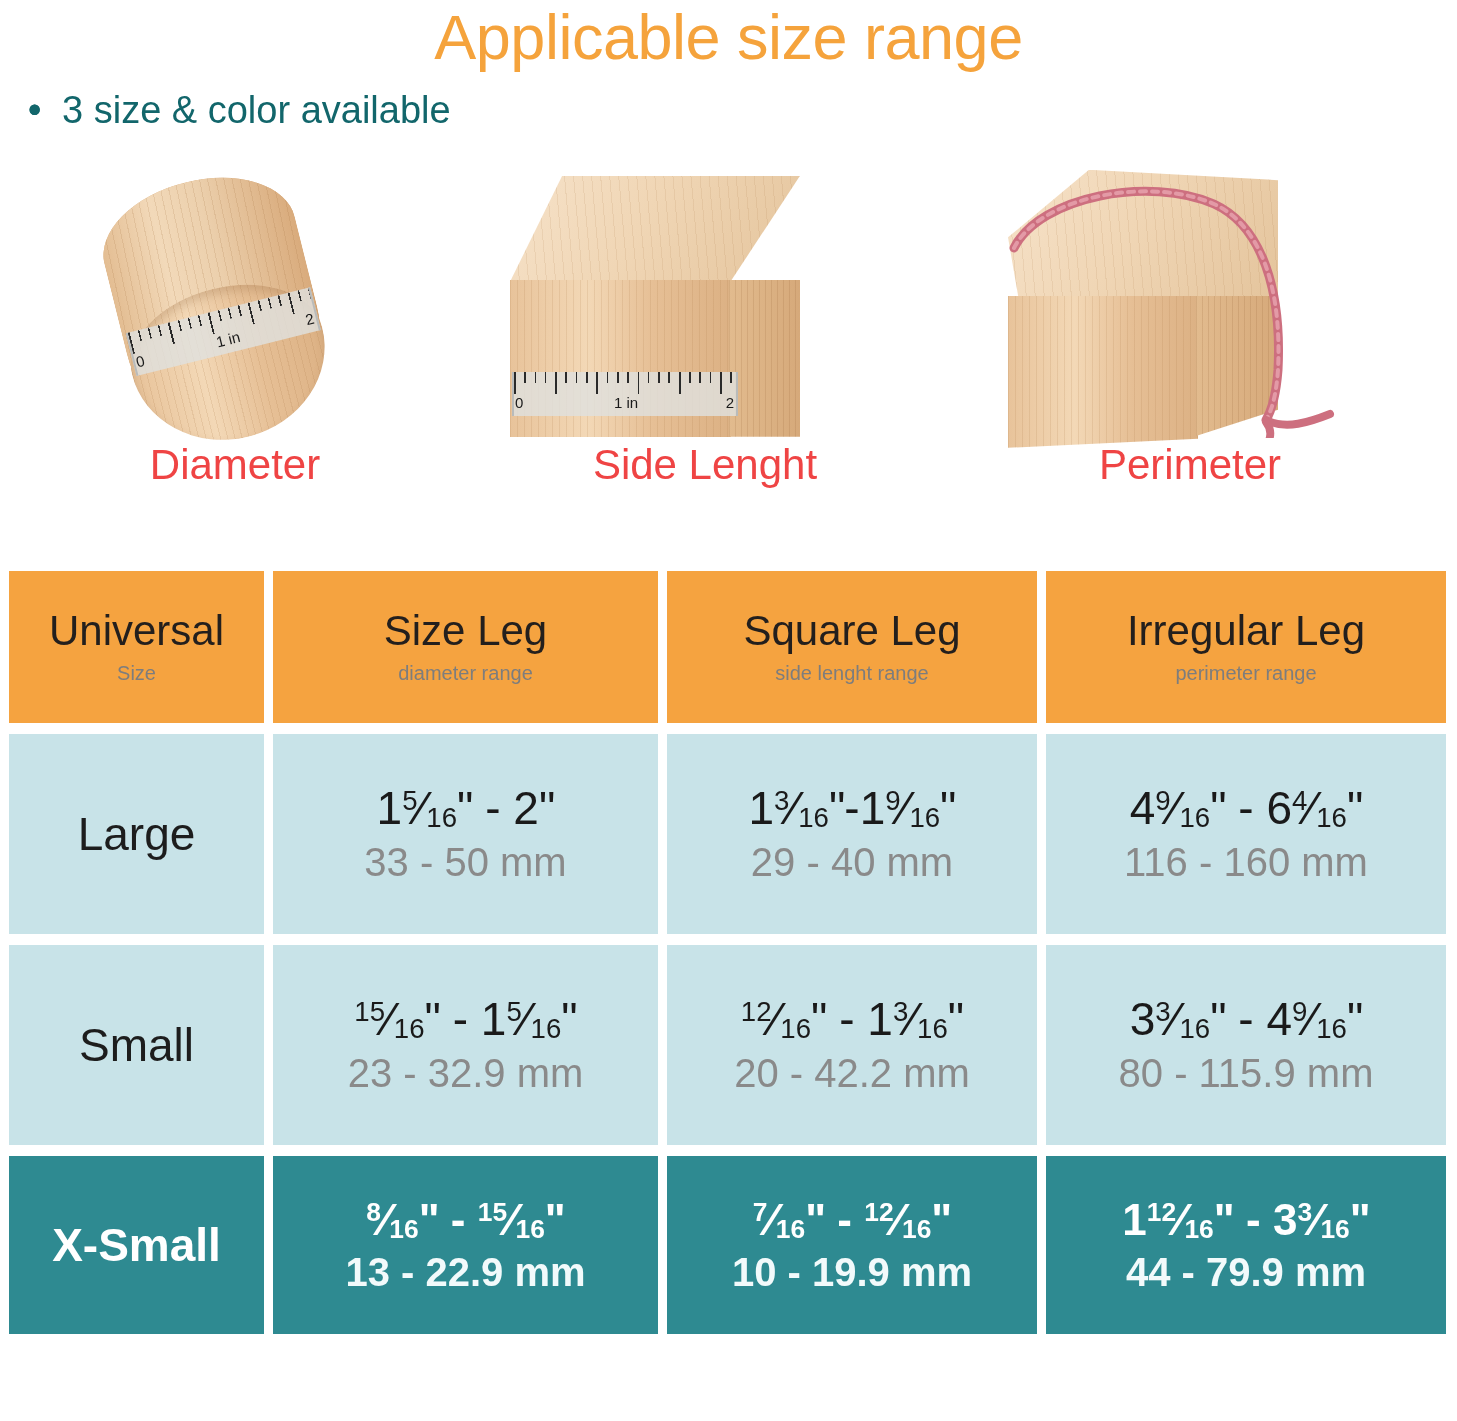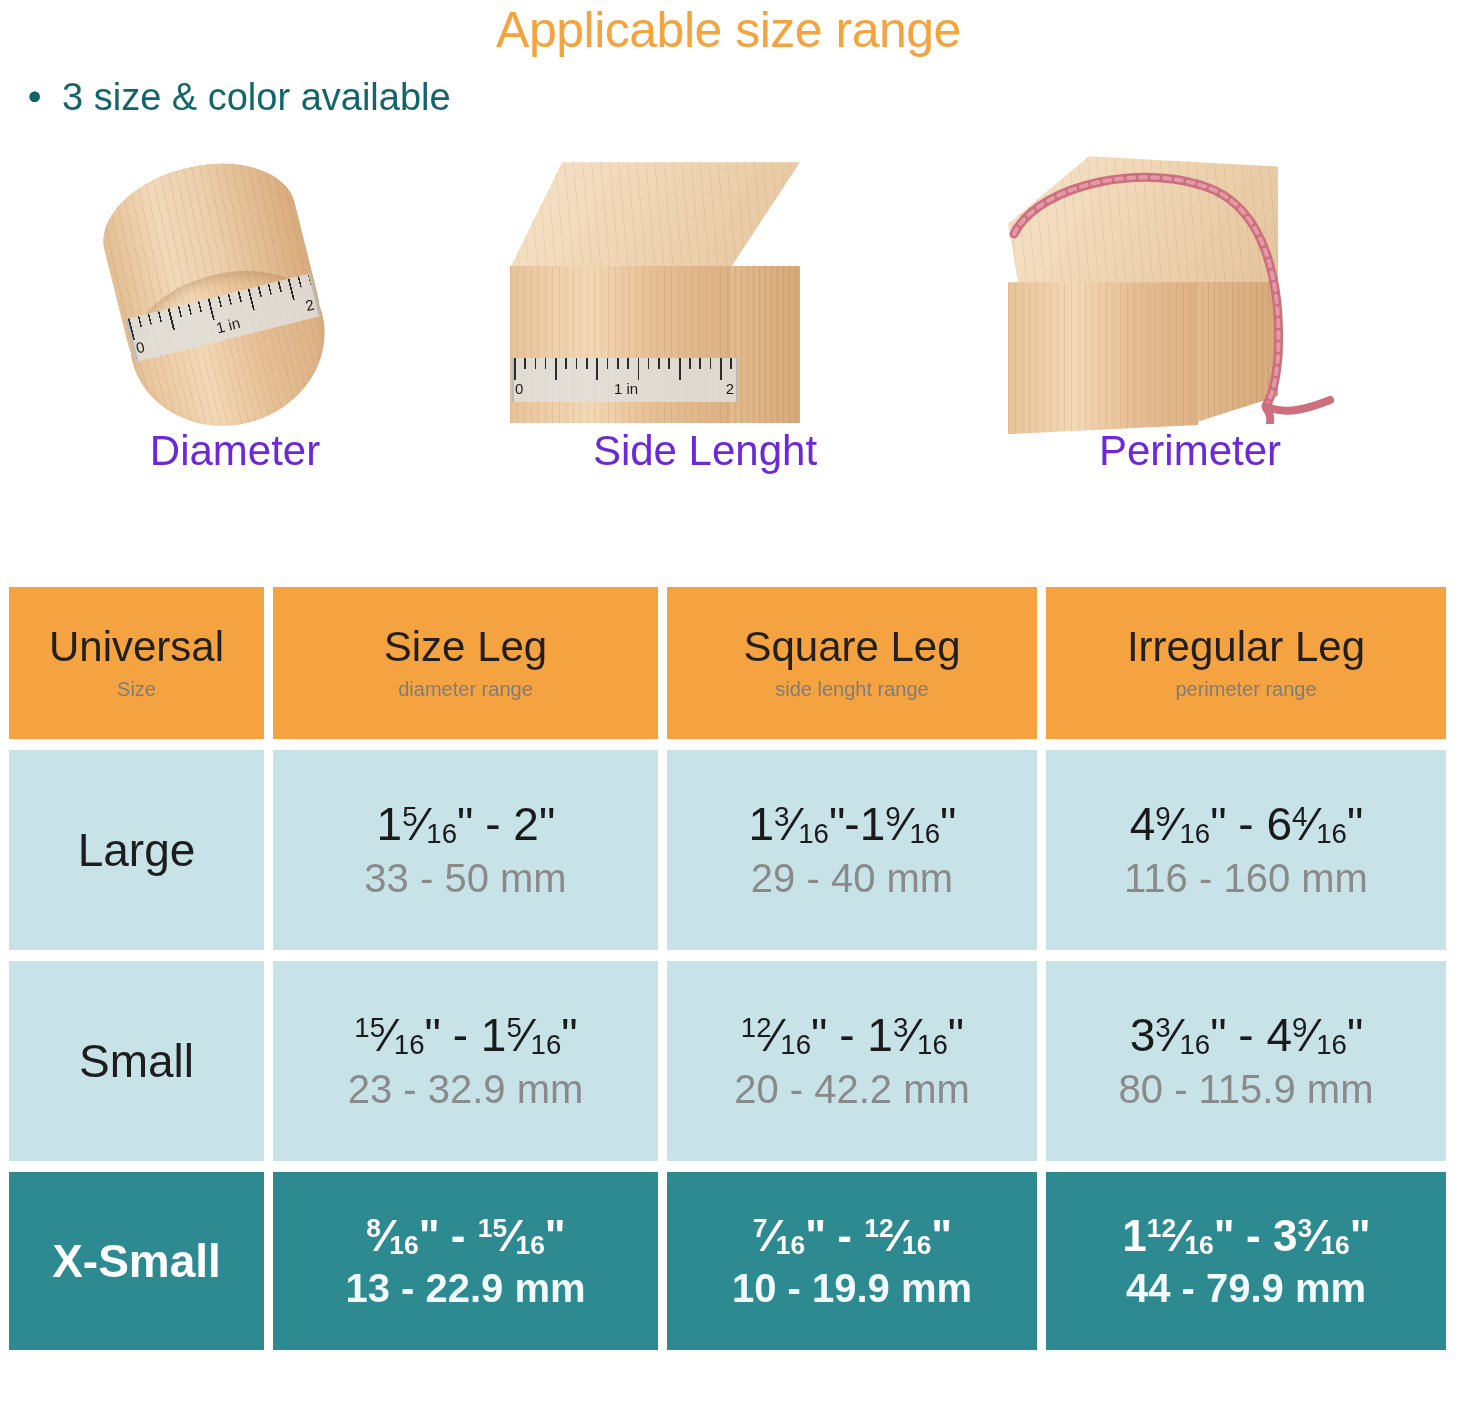--- a/index.html
+++ b/index.html
@@ -11,21 +11,21 @@
     width: 1457px;
     height: 1421px;
     font-family: "Liberation Sans", sans-serif;
     overflow: hidden;
     position: relative;
   }
 
   
   .page-title {
     color: #F5A33C;
-    font-size: 50px;
+    font-size: 63px;
     font-weight: 400;
     text-align: center;
     letter-spacing: -0.5px;
     margin: 0;
     padding-top: 4px;
     line-height: 1.05;
   }
   .bullets {
     margin: 16px 0 0 0;
     padding: 0;
@@ -59,21 +59,21 @@
   .illo {
     position: relative;
     text-align: center;
   }
   .illo-1 { width: 470px; }
   .illo-2 { width: 470px; }
   .illo-3 { width: 500px; }
 
   .illo-caption {
     font-size: 42px;
-    color: #6d28d9;
+    color: #ef4444;
     margin-top: 2px;
     font-weight: 400;
   }
   .illo-stage {
     height: 275px;
     position: relative;
   }
 
   
   .wood-face {
@@ -203,21 +203,21 @@
     left: 196px; top: 126px;
     width: 82px; height: 146px;
     clip-path: polygon(0% 0%, 100% -32%, 100% 78%, 0% 96%);
   }
   .ir-string { position: absolute; left: 0; top: 0; width: 400px; height: 268px; }
 
   
   .size-table {
     position: absolute;
     left: 0;
-    top: 576px;
+    top: 560px;
     width: 1196px;
     border-collapse: separate;
     border-spacing: 9px 11px;
     table-layout: fixed;
   }
   .size-table td { padding: 0; vertical-align: middle; }
 
   .col-size   { width: 255px; }
   .col-round  { width: 385px; }
   .col-square { width: 370px; }

